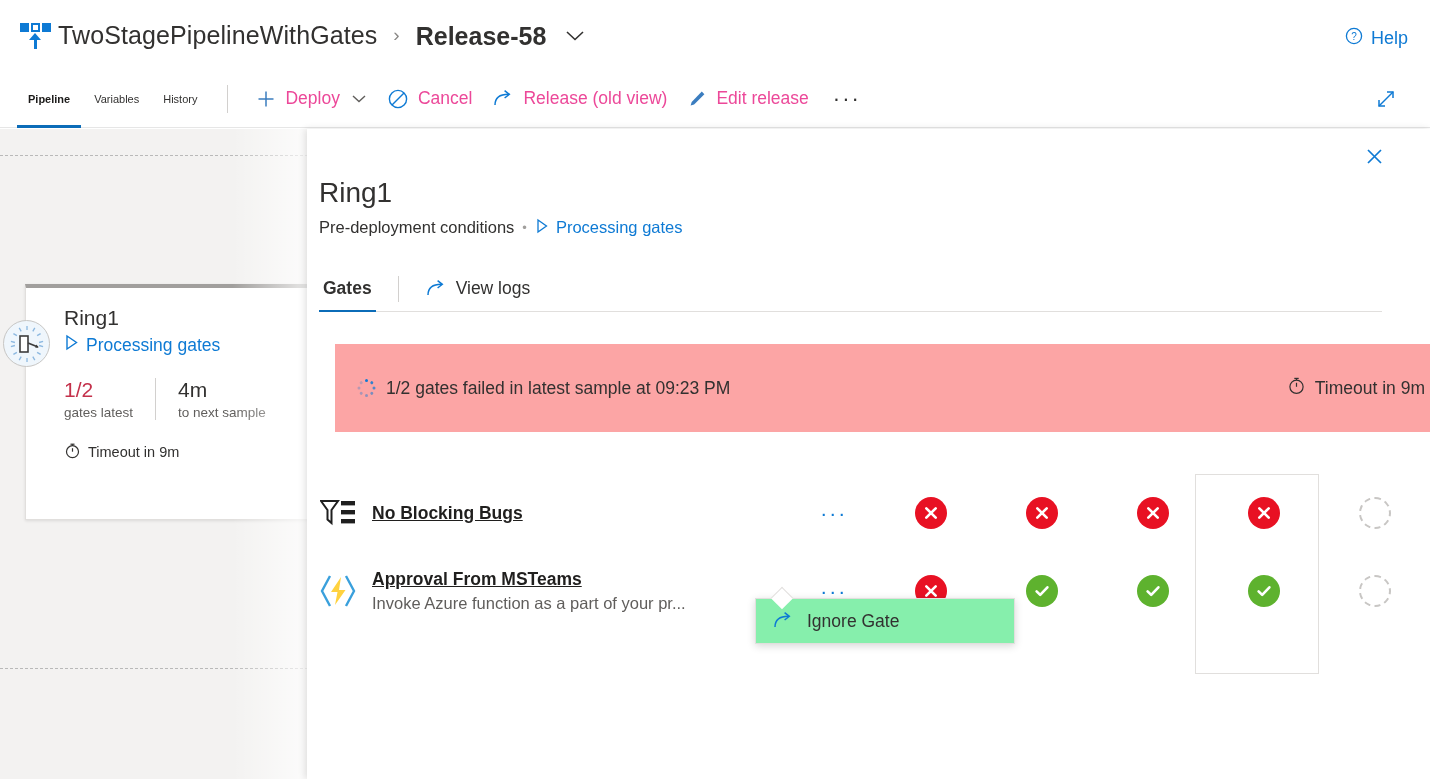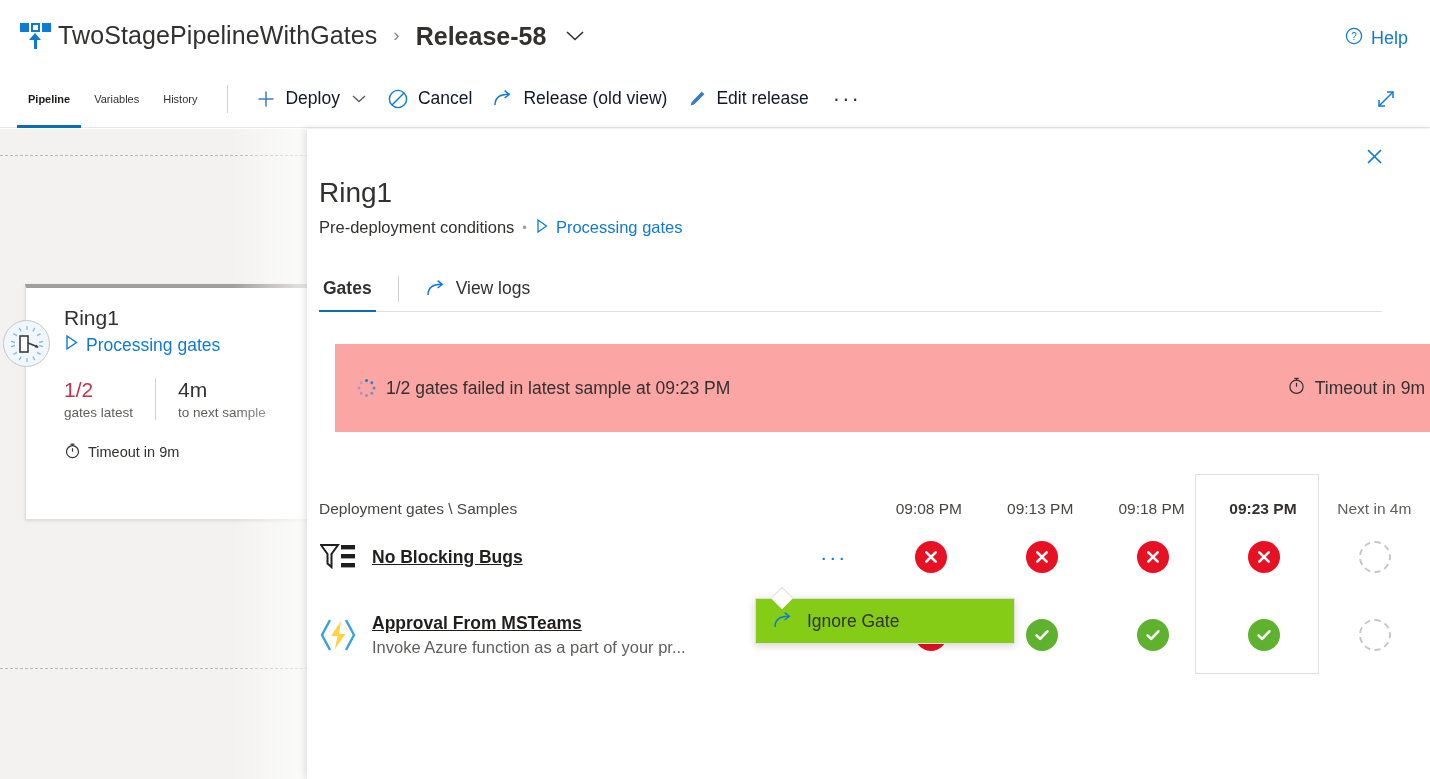--- a/index.html
+++ b/index.html
@@ -56,21 +56,21 @@
     display: flex; align-items: center; cursor: pointer; position: relative;
   }
   .tab.active { font-weight: bold; color: #1b1a19; }
   .tab.active::after {
     content: ""; position: absolute; left: 1px; right: 1px; bottom: 0;
     height: 3px; background: #0b6cb8;
   }
   .cb-divider { width: 1px; height: 28px; background: #d2d0ce; margin: 0 18px; }
   .cb-btn {
     display: flex; align-items: center; gap: 9px; font-size: 17.5px;
-    color: #0f172a; cursor: pointer; padding: 6px 10px; white-space: nowrap;
+    color: #ec4899; cursor: pointer; padding: 6px 10px; white-space: nowrap;
   }
   .cb-ico { color: #0e7ad4; display: flex; align-items: center; flex: none; }
   .cb-caret { color: #605e5c; margin-left: 2px; }
   .cb-ellipsis { font-size: 22px; color: #323130; letter-spacing: 2px; padding: 0 14px; cursor: pointer; line-height: 10px;}
   #expand-btn { position: absolute; right: 32px; top: 17px; cursor: pointer; }
 
   
   #canvas-bg {
     position: absolute; left: 0; top: 129px; width: 328px; height: 650px;
     background: #f3f2f1;
@@ -185,21 +185,21 @@
   .cell { width: 123px; display: flex; align-items: center; justify-content: center; }
 
   .badge { width: 32px; height: 32px; border-radius: 50%; display: flex; align-items: center; justify-content: center; }
   .badge.fail { background: #e81123; }
   .badge.pass { background: #5eb22e; }
   .badge.pending { width: 32px; height: 32px; border-radius: 50%; border: 2px dashed #c8c6c4; background: transparent; }
 
   
   #ignore-callout {
     position: absolute; left: 755px; top: 598px; width: 260px; height: 46px;
-    background: #84cc16; border: 1px solid #e1dfdd;
+    background: #86efac; border: 1px solid #e1dfdd;
     box-shadow: 0 2px 8px rgba(0,0,0,0.16);
     display: flex; align-items: center; z-index: 40;
   }
   #ignore-callout .beak {
     position: absolute; left: 18px; top: -9px; width: 16px; height: 16px;
     background: #ffffff; border-left: 1px solid #e1dfdd; border-top: 1px solid #e1dfdd;
     transform: rotate(45deg);
   }
   .callout-item {
     display: flex; align-items: center; gap: 13px; padding: 0 16px;
@@ -431,29 +431,20 @@
             <path d="M9.5 2.4 v1.8" stroke="#323130" stroke-width="1.2"></path>
           </svg>
       </span>
       <span>Timeout in 9m</span>
     </div>
   </div>
 
   <div id="gates-table">
     <div id="current-col-box"></div>
 
-    <div class="gt-head">
-      <div class="gt-namecol">Deployment gates \ Samples</div>
-      <div class="gt-actioncol"></div>
-      <div class="gt-timecol">09:08 PM</div>
-      <div class="gt-timecol">09:13 PM</div>
-      <div class="gt-timecol">09:18 PM</div>
-      <div class="gt-timecol current">09:23 PM</div>
-      <div class="gt-timecol next">Next in 4m</div>
-    </div>
 
     <div class="gt-row">
       <div class="gate-icon">
         <svg width="36" height="30" viewBox="0 0 36 30">
           <path d="M1 3 H18 L11.5 12 V25 L7.5 21.5 V12 Z" stroke="#1f1f1f" stroke-width="2" fill="none"></path>
           <rect x="21" y="3" width="14" height="4.4" fill="#1f1f1f"></rect>
           <rect x="21" y="12" width="14" height="4.4" fill="#1f1f1f"></rect>
           <rect x="21" y="21" width="14" height="4.4" fill="#1f1f1f"></rect>
         </svg>
       </div>

